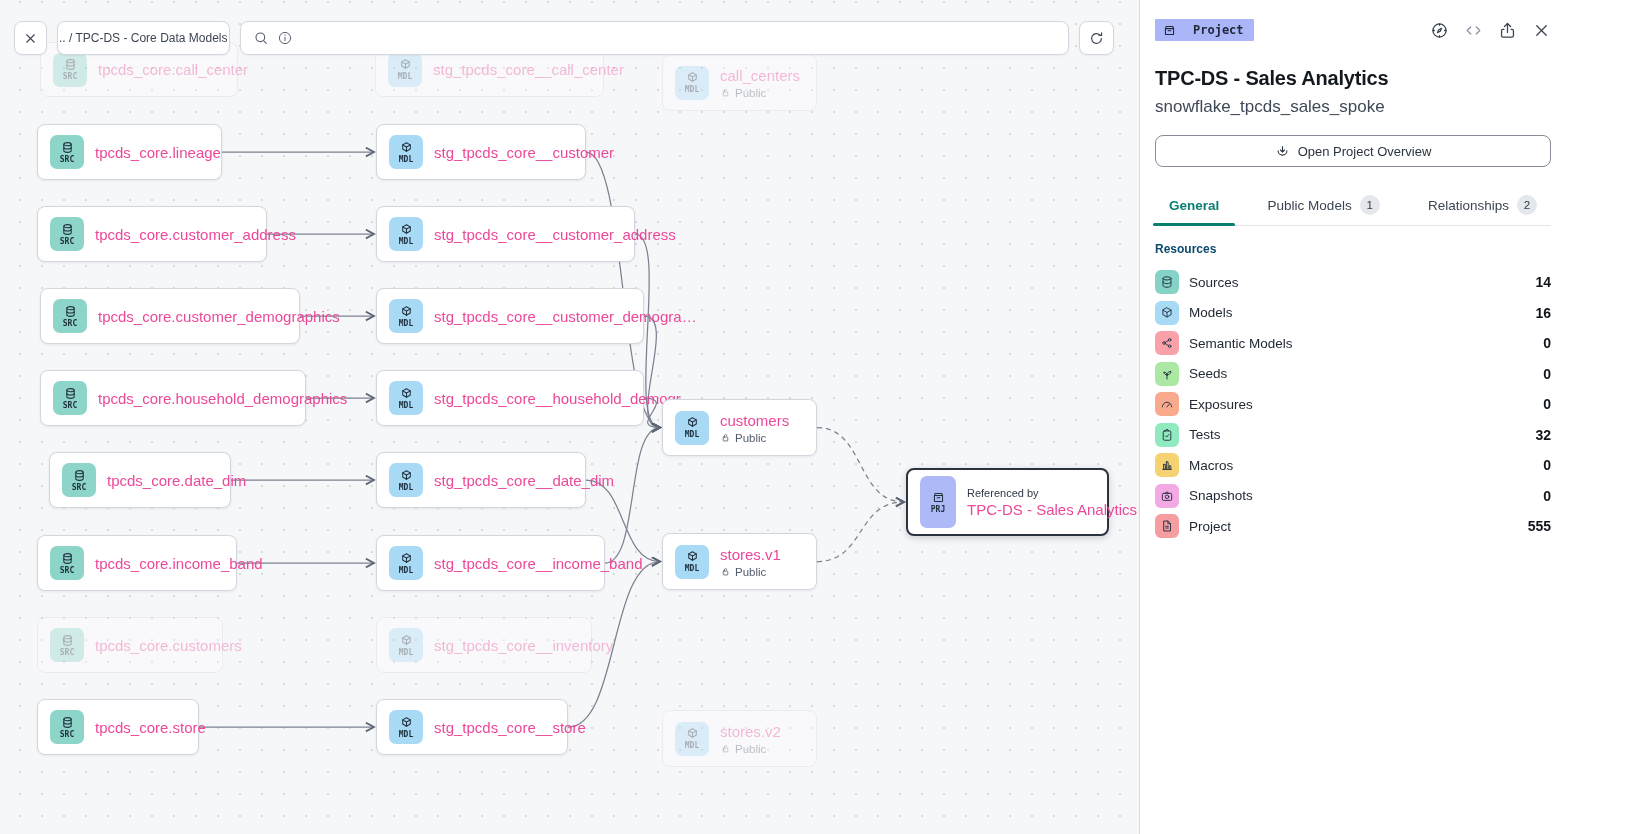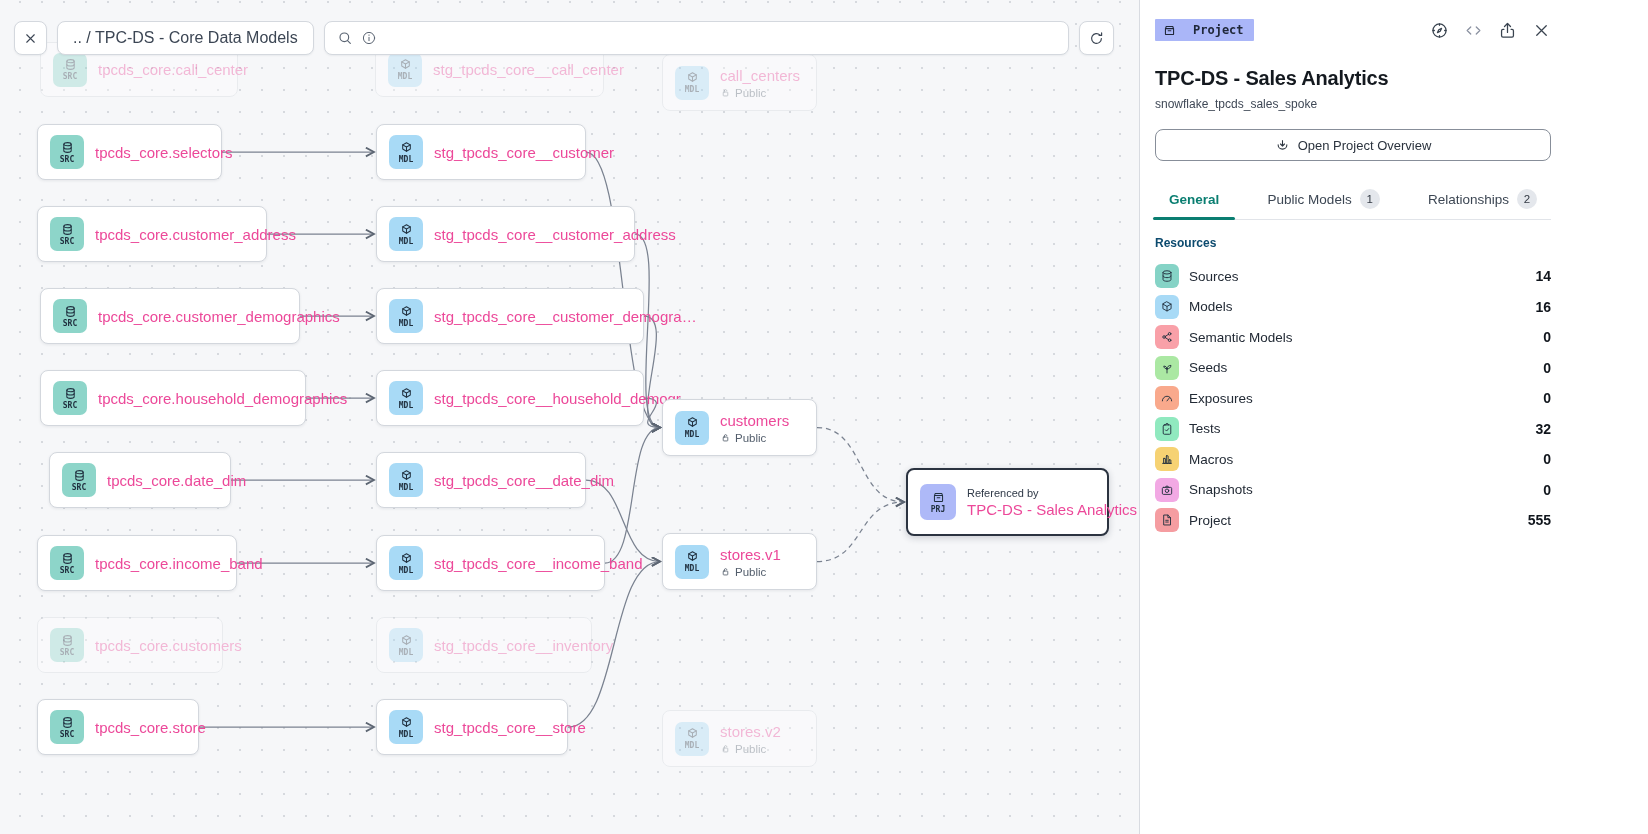--- a/index.html
+++ b/index.html
@@ -17,38 +17,38 @@
   .edge.dashed{stroke-dasharray:5 4;}
 
   .node{position:absolute;z-index:2;box-sizing:border-box;background:#fff;
     border:1px solid #d3d7dd;border-radius:8px;display:flex;align-items:center;
     gap:11px;padding:0 12px;box-shadow:0 1px 3px rgba(25,35,55,.08);cursor:pointer;}
   .node.faded{opacity:.36;box-shadow:none;}
   .node.selected{border:2px solid #2b3340;box-shadow:0 2px 7px rgba(25,35,55,.2);}
   .chip{flex:none;border-radius:7px;display:flex;flex-direction:column;
     align-items:center;justify-content:center;color:#213140;}
   .chip-src,.chip-mdl{width:34px;height:34px;}
-  .chip-prj{width:36px;height:36px;}
+  .chip-prj{width:36px;height:52px;}
   .chip .ic{width:13px;height:13px;}
   .chip-label{font-family:"DejaVu Sans Mono",monospace;font-size:8px;
     font-weight:700;line-height:1;margin-top:2px;text-align:center;}
   .node .label{font-size:15px;color:#ec4899;white-space:nowrap;}
   .node .sub{display:flex;align-items:center;gap:4px;font-size:11.5px;
     color:#525d6b;margin-top:3px;}
   .node .sub .ic{width:11px;height:11px;}
   .node .sup{font-size:11px;color:#2f3947;margin-bottom:2px;}
 
   
   .toolbar{position:absolute;left:14px;top:21px;width:1100px;height:34px;
     display:flex;gap:10px;z-index:20;}
   .tbox{background:#fff;border:1px solid #d4d8de;border-radius:8px;
     box-shadow:0 1px 2px rgba(25,35,55,.06);display:flex;align-items:center;
     color:#3c4654;box-sizing:border-box;}
   .btn-close{width:33px;justify-content:center;cursor:pointer;}
-  .crumb{padding:0 15px;font-size:16px;white-space:nowrap;cursor:pointer;}
+  .crumb{padding:0 1px;font-size:12px;white-space:nowrap;cursor:pointer;}
   .search{flex:1;padding:0 12px;gap:8px;}
   .search .ic{width:16px;height:16px;color:#5a6472;flex:none;}
   .search input{flex:1;border:none;outline:none;background:transparent;
     font-family:"Liberation Sans",sans-serif;font-size:13px;color:#2b333e;}
   .search input::placeholder{color:#8b93a0;}
   .btn-refresh{width:35px;justify-content:center;cursor:pointer;}
   .btn-refresh .ic{width:17px;height:17px;}
   .btn-close .ic{width:15px;height:15px;}
 
   
@@ -58,21 +58,21 @@
   .panel-head{display:flex;justify-content:space-between;align-items:center;height:26px;}
   .badge-project{display:inline-flex;align-items:center;gap:17px;
     background:#aab6f8;color:#20283a;border-radius:1px;padding:4px 10px 4px 8px;
     font-family:"DejaVu Sans Mono",monospace;font-size:12px;font-weight:700;}
   .badge-project .ic{width:13px;height:13px;}
   .head-icons{display:flex;gap:15px;align-items:center;color:#39434f;}
   .head-icon{cursor:pointer;display:flex;}
   .head-icon .ic{width:19px;height:19px;}
   .head-icon.muted{color:#8a91a0;}
   .title{font-size:20px;font-weight:700;color:#14191f;margin-top:24px;letter-spacing:-.2px;}
-  .subtitle{font-size:12px;color:#3f4856;margin-top:7px;}
+  .subtitle{font-size:17px;color:#3f4856;margin-top:7px;}
   .overview-btn{margin-top:18px;width:100%;height:32px;background:#fff;
     border:1px solid #878e99;border-radius:8px;display:flex;align-items:center;
     justify-content:center;gap:8px;font-family:"Liberation Sans",sans-serif;
     font-size:13px;color:#2b333e;cursor:pointer;}
   .overview-btn .ic{width:15px;height:15px;}
   .tabs{display:flex;justify-content:space-between;margin-top:28px;
     border-bottom:1px solid #e1e4e9;padding:0 12px;}
   .tab{position:relative;display:flex;align-items:center;gap:8px;
     font-size:13.5px;color:#3c4653;padding:0 2px 10px;cursor:pointer;}
   .tab.active{color:#0a7e71;font-weight:700;}
@@ -168,21 +168,21 @@
       <div class="node" style="left: 37px; top: 124px; width: 185px; height: 56px;">
         <span class="chip chip-src" style="background:#8dd5c9">
           <svg class="ic" viewBox="0 0 24 24" fill="none" stroke="currentColor" stroke-width="1.9" stroke-linecap="round" stroke-linejoin="round">
             <ellipse cx="12" cy="5.8" rx="6.8" ry="2.8"></ellipse>
             <path d="M5.2 5.8v12.4c0 1.6 3 2.8 6.8 2.8s6.8-1.2 6.8-2.8V5.8"></path>
             <path d="M5.2 12c0 1.6 3 2.8 6.8 2.8s6.8-1.2 6.8-2.8"></path>
           </svg>
           <span class="chip-label">SRC</span>
         </span>
         <div class="node-text">
-          <div class="label">tpcds_core.selectors</div>
+          <div class="label">tpcds_core.lineage</div>
         </div>
       </div>
       <div class="node" style="left: 376px; top: 124px; width: 210px; height: 56px;">
         <span class="chip chip-mdl" style="background:#a8daf6">
           <svg class="ic" viewBox="0 0 24 24" fill="none" stroke="currentColor" stroke-width="1.9" stroke-linecap="round" stroke-linejoin="round">
             <path d="M12 3.2 19 7.1v7.8L12 18.8 5 14.9V7.1z"></path>
             <path d="M5 7.1l7 3.9 7-3.9"></path>
             <path d="M12 11v7.8"></path>
           </svg>
           <span class="chip-label">MDL</span>

